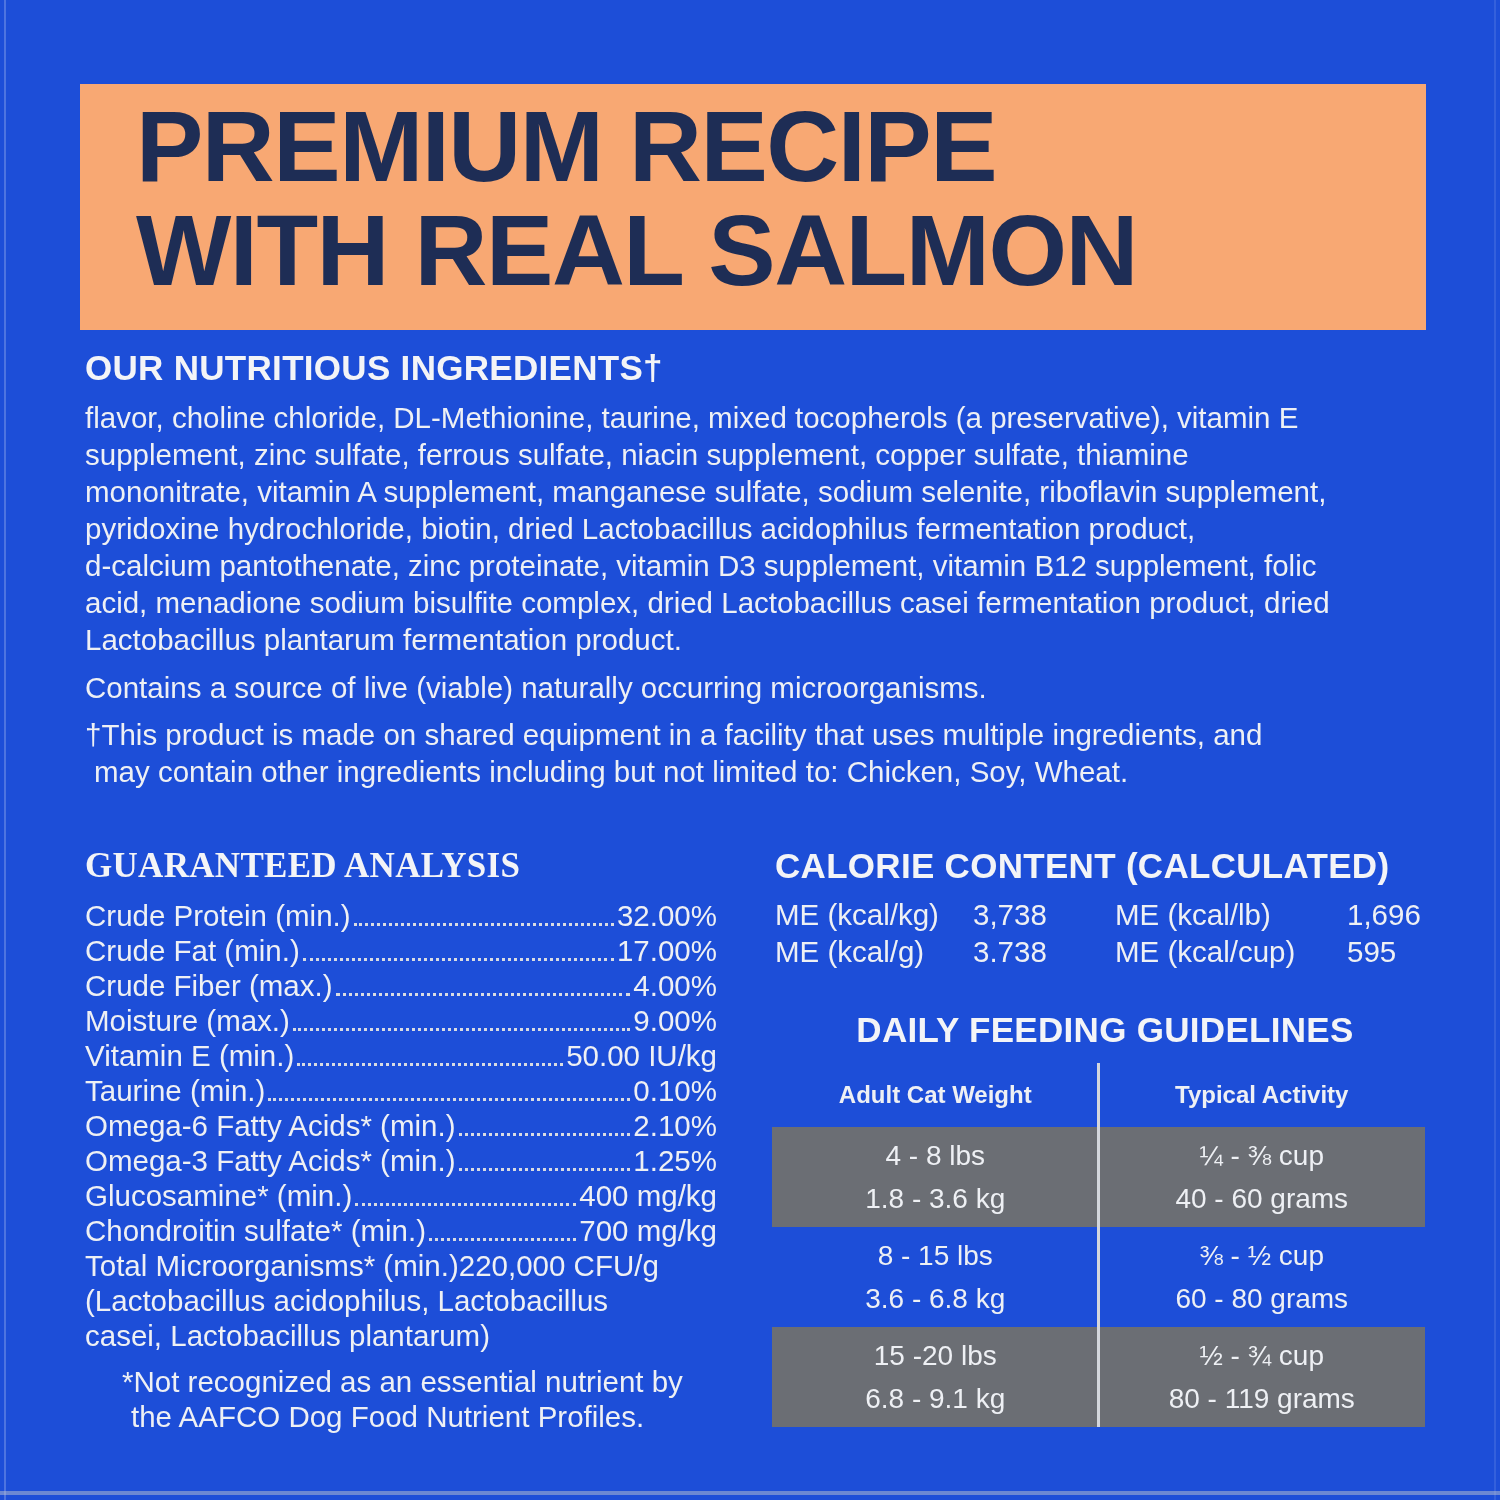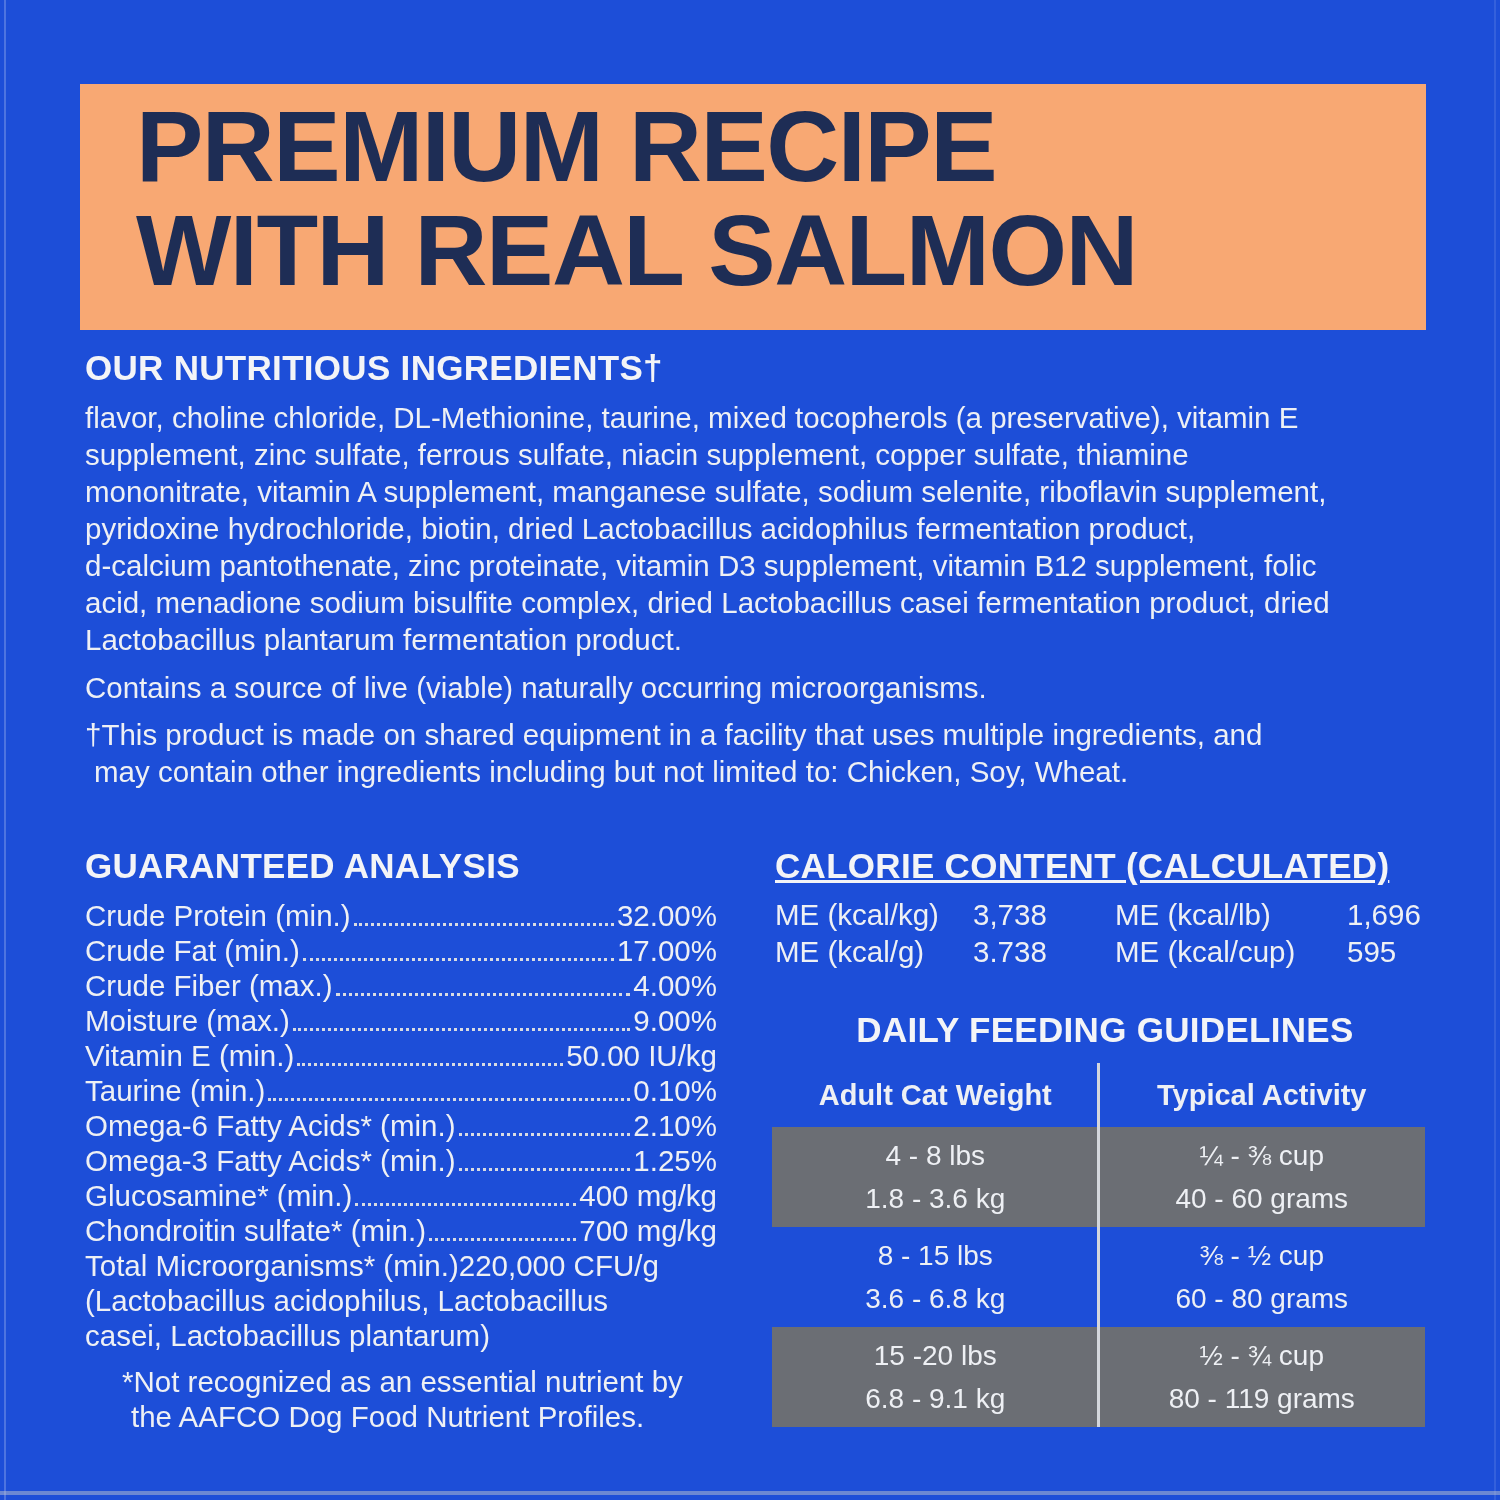--- a/index.html
+++ b/index.html
@@ -40,45 +40,45 @@
   
   .sec-ingredients { position: absolute; left: 85px; top: 350px; width: 1350px; }
   .sec-ingredients .h2 { margin-bottom: 13px; }
   .body-line { font-size: 29.5px; line-height: 37px; }
   .note-line { margin-top: 11px; font-size: 29.5px; line-height: 37px; }
   .footnote  { margin-top: 10px; }
   .indent    { padding-left: 9px; }
 
   
   .sec-ga { position: absolute; left: 85px; top: 848px; width: 632px; }
-  .sec-ga .h2 { margin-bottom: 14px; }
+  .sec-ga .h2 { margin-bottom: 14px; font-family: Liberation Serif, serif; }
   .ga-row { display: flex; align-items: baseline; font-size: 29.5px; line-height: 35px; }
   .ga-leader { flex: 1 1 auto; border-bottom: 3px dotted #d9dce2; margin: 0 3px 7px 3px; min-width: 10px; }
   .ga-label { white-space: nowrap; }
   .ga-value { white-space: nowrap; }
   .ga-plain { font-size: 29.5px; line-height: 35px; }
   .ga-foot  { margin-top: 11px; }
   .ga-foot div { font-size: 29.5px; line-height: 35px; margin-left: 37px; }
 
   
   .sec-cal { position: absolute; left: 775px; top: 848px; width: 660px; }
-  .sec-cal .h2 { margin-bottom: 12px; text-decoration: underline; }
+  .sec-cal .h2 { margin-bottom: 12px; }
   .cal-grid {
     display: grid;
     grid-template-columns: 198px 142px 232px 1fr;
     font-size: 29.5px; line-height: 37px;
   }
 
   
   .sec-feed { position: absolute; left: 775px; top: 1012px; width: 660px; text-align: center; }
   .ftable { position: absolute; left: 772px; top: 1063px; width: 653px; height: 364px; }
   .fhead { display: flex; height: 64px; }
   .fhead .fcell {
     width: 50%; display: flex; align-items: center; justify-content: center;
-    font-weight: bold; font-size: 29px;
+    font-weight: bold; font-size: 24px;
   }
   .frow { display: flex; height: 100px; }
   .frow.shaded { background: #6b6e74; }
   .fcell2 { width: 50%; text-align: center; padding-top: 7px; }
   .fcell2 div { font-size: 28px; line-height: 43px; }
   .vsep {
     position: absolute; left: 325px; top: 0; width: 3px; height: 364px;
     background: #d3d6dc;
   }
 </style>

